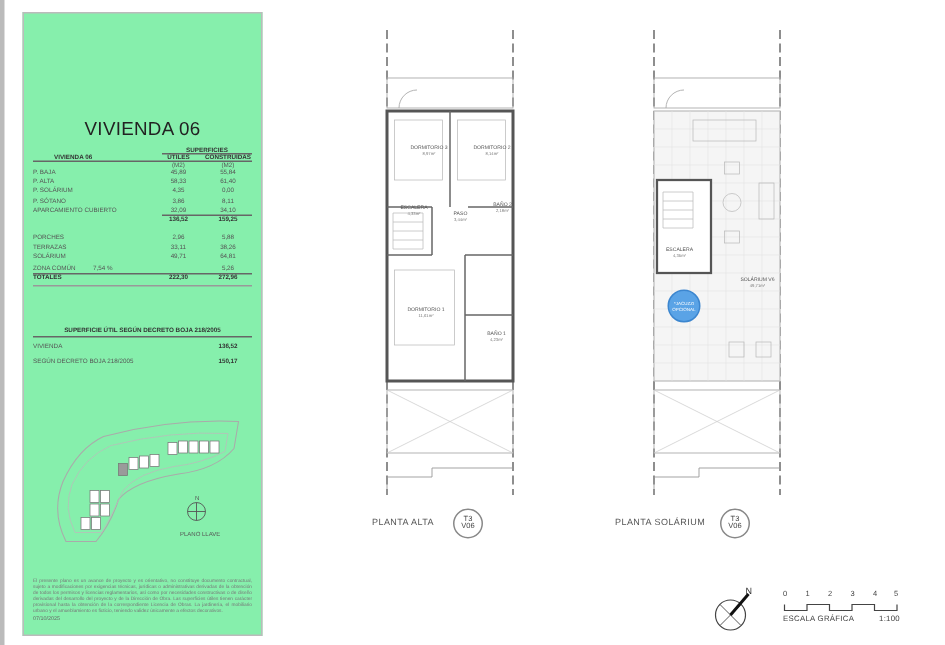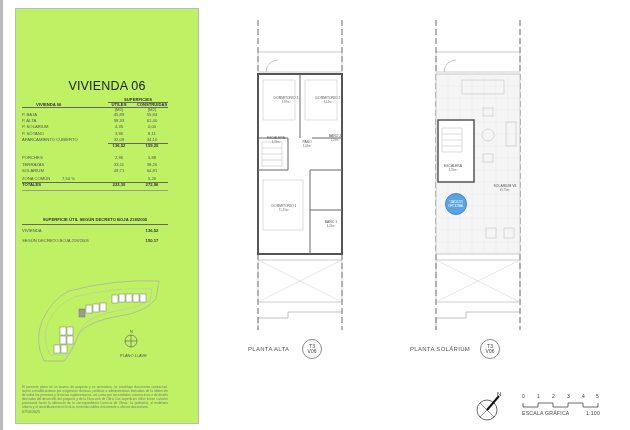--- a/index.html
+++ b/index.html
@@ -1,18 +1,18 @@
 <!DOCTYPE html>
 <html><head>
 <meta charset="utf-8">
 <style>
   html,body{margin:0;padding:0;background:#fff;}
   body{width:630px;height:430px;position:relative;overflow:hidden;font-family:"Liberation Sans",sans-serif;color:#333;}
   .leftbar{position:absolute;left:0;top:0;width:3px;height:430px;background:#bbb;}
-  .panel{position:absolute;left:15px;top:8px;width:158px;height:414px;border:1px solid #bbb;background:#bef264;padding-left:24px;}
+  .panel{position:absolute;left:15px;top:8px;width:158px;height:414px;border:1px solid #bbb;background:#86efac;}
   .title{position:absolute;left:0;right:0;top:80px;text-align:center;font-size:12.5px;letter-spacing:0.2px;color:#222;}
   .tbl{position:absolute;left:6px;width:146px;font-size:4.2px;color:#555;}
   .row{position:relative;height:6.2px;line-height:6.2px;white-space:nowrap;}
   .row .c0{position:absolute;left:0;}
   .row .c1{position:absolute;left:86px;width:22px;text-align:center;}
   .row .c2{position:absolute;left:114px;width:32px;text-align:center;}
   .row .pct{position:absolute;left:40px;}
   .bold{font-weight:bold;color:#333;}
   .hr{position:absolute;height:0;border-top:0.8px solid #666;}
   .hr.thick{border-top:1.6px solid #999;}

